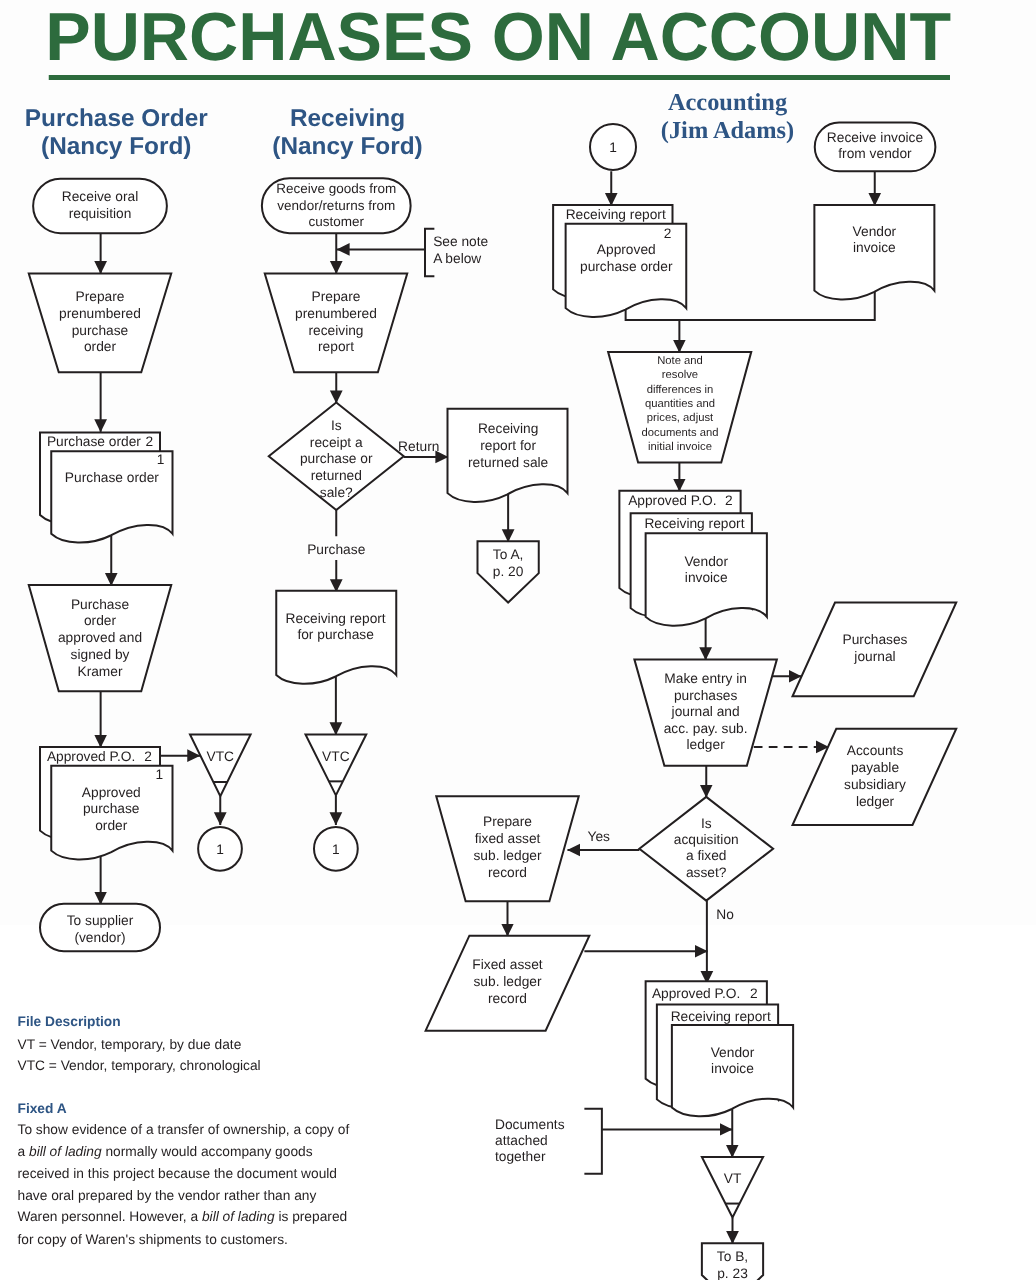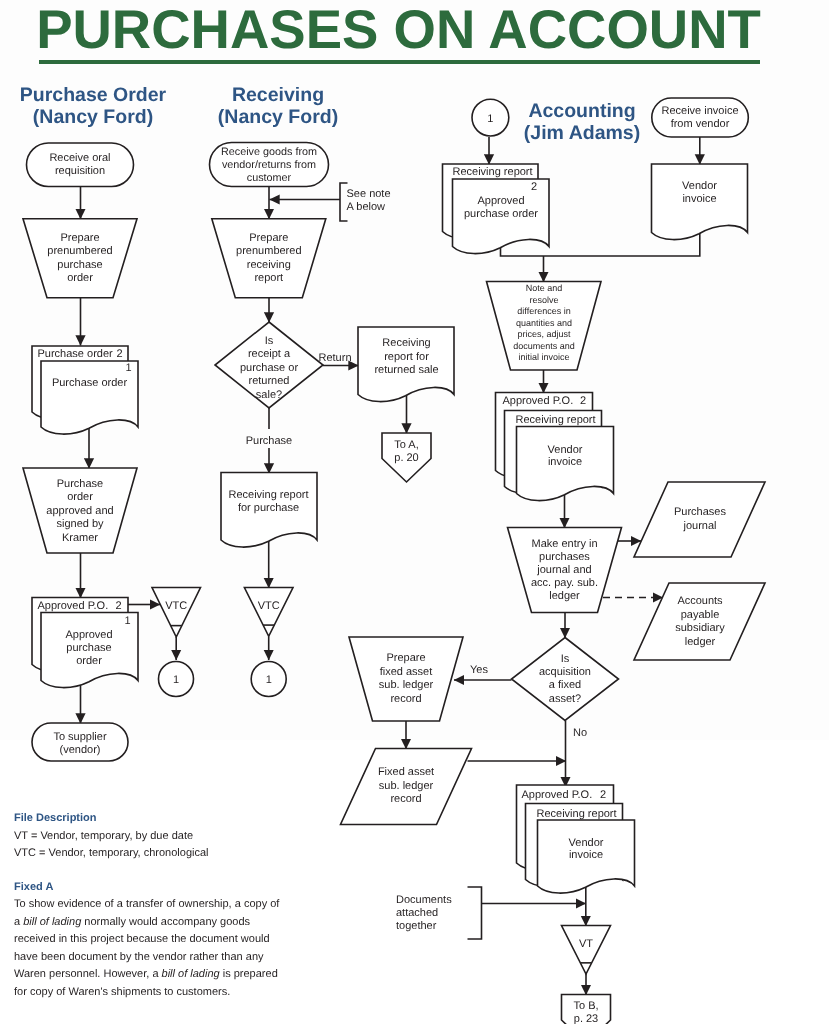--- a/index.html
+++ b/index.html
@@ -32,21 +32,21 @@
   <div id="titlerule"></div>
 
   <div class="colhead" style="top:84px;left:93px;">
       <div>Purchase Order</div>
       <div>(Nancy Ford)</div>
     </div>
   <div class="colhead" style="top:84px;left:278px;">
       <div>Receiving</div>
       <div>(Nancy Ford)</div>
     </div>
-  <div class="colhead" style="top:100px;left:582px;">
+  <div class="colhead" style="top:72px;left:582px;font-family:Liberation Serif, serif;">
       <div>Accounting</div>
       <div>(Jim Adams)</div>
     </div>
 
   <svg id="chart" width="829" height="1024" viewBox="0 0 829 1024">
     <defs>
       <marker id="arw" markerWidth="12" markerHeight="11" refX="10.2" refY="5.5" orient="auto" markerUnits="userSpaceOnUse">
         <path d="M0,0.4 L10.4,5.5 L0,10.6 Z" fill="#231f20"></path>
       </marker>
     </defs>
@@ -392,19 +392,19 @@
 
   <div id="notes">
     <div class="noteh">File Description</div>
     <div>VT = Vendor, temporary, by due date</div>
     <div>VTC = Vendor, temporary, chronological</div>
     <div id="notea">
       <div class="noteh">Fixed A</div>
     <div>To show evidence of a transfer of ownership, a copy of</div>
     <div>a <i>bill of lading</i> normally would accompany goods</div>
     <div>received in this project because the document would</div>
-    <div>have been document by the vendor rather than any</div>
+    <div>have oral prepared by the vendor rather than any</div>
     <div>Waren personnel. However, a <i>bill of lading</i> is prepared</div>
     <div>for copy of Waren's shipments to customers.</div>
     </div>
   </div>
 
 </div>
 
 </body></html>

